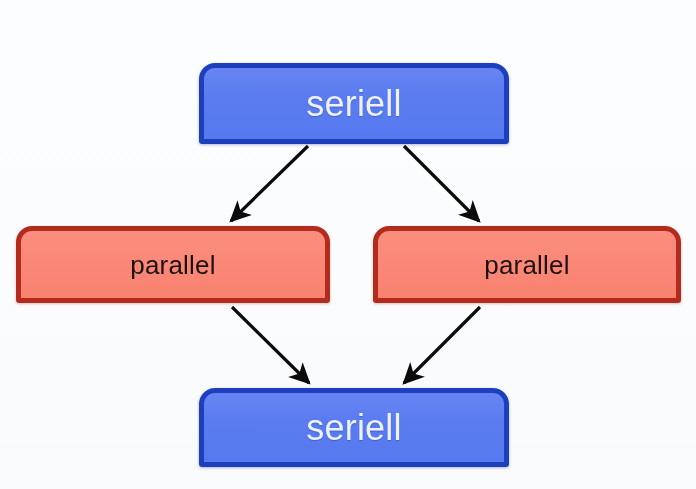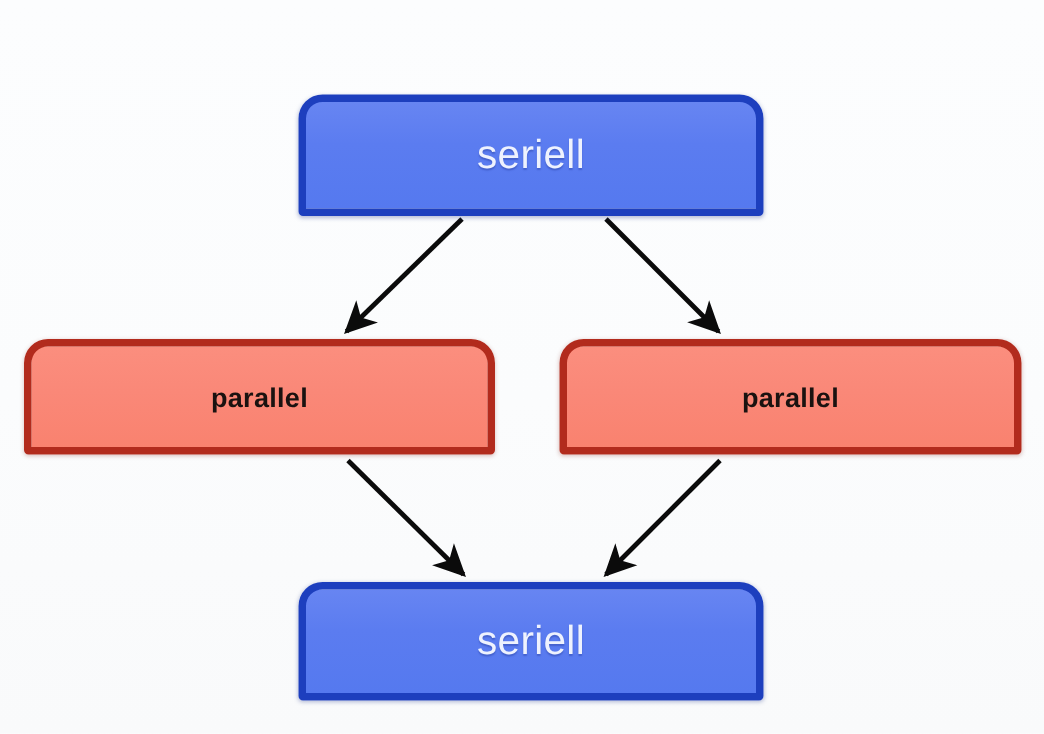--- a/index.html
+++ b/index.html
@@ -48,35 +48,35 @@
   }
 
   .node-serial {
     background: linear-gradient(180deg, #6785f2 0%, #5b7cf0 40%, #5579ef 100%);
     border-width: 5px;
     border-color: #1d3fbe;
     box-shadow: 0 1px 3px rgba(40, 60, 140, 0.35);
   }
   .node-serial .node-label {
     color: #eef2fe;
-    font-size: 27px;
+    font-size: 36px;
     font-weight: 400;
     text-shadow: 0 1px 1px rgba(30, 50, 140, 0.35);
   }
 
   .node-parallel {
     background: linear-gradient(180deg, #fb8e7e 0%, #fa8878 45%, #f9826f 100%);
     border-width: 5px;
     border-color: #b22b1d;
     box-shadow: 0 1px 3px rgba(140, 50, 40, 0.3);
   }
   .node-parallel .node-label {
     color: #1a1210;
-    font-size: 18px;
-    font-weight: 700;
+    font-size: 26px;
+    font-weight: 400;
   }
 
   
   #node-serial-top    { left: 199px; top: 63px;  width: 310px; height: 81px; }
   #node-parallel-left { left: 16px;  top: 226px; width: 314px; height: 77px; }
   #node-parallel-right{ left: 373px; top: 226px; width: 308px; height: 77px; }
   #node-serial-bottom { left: 199px; top: 388px; width: 310px; height: 79px; }
 </style>
 </head>
 <body>

